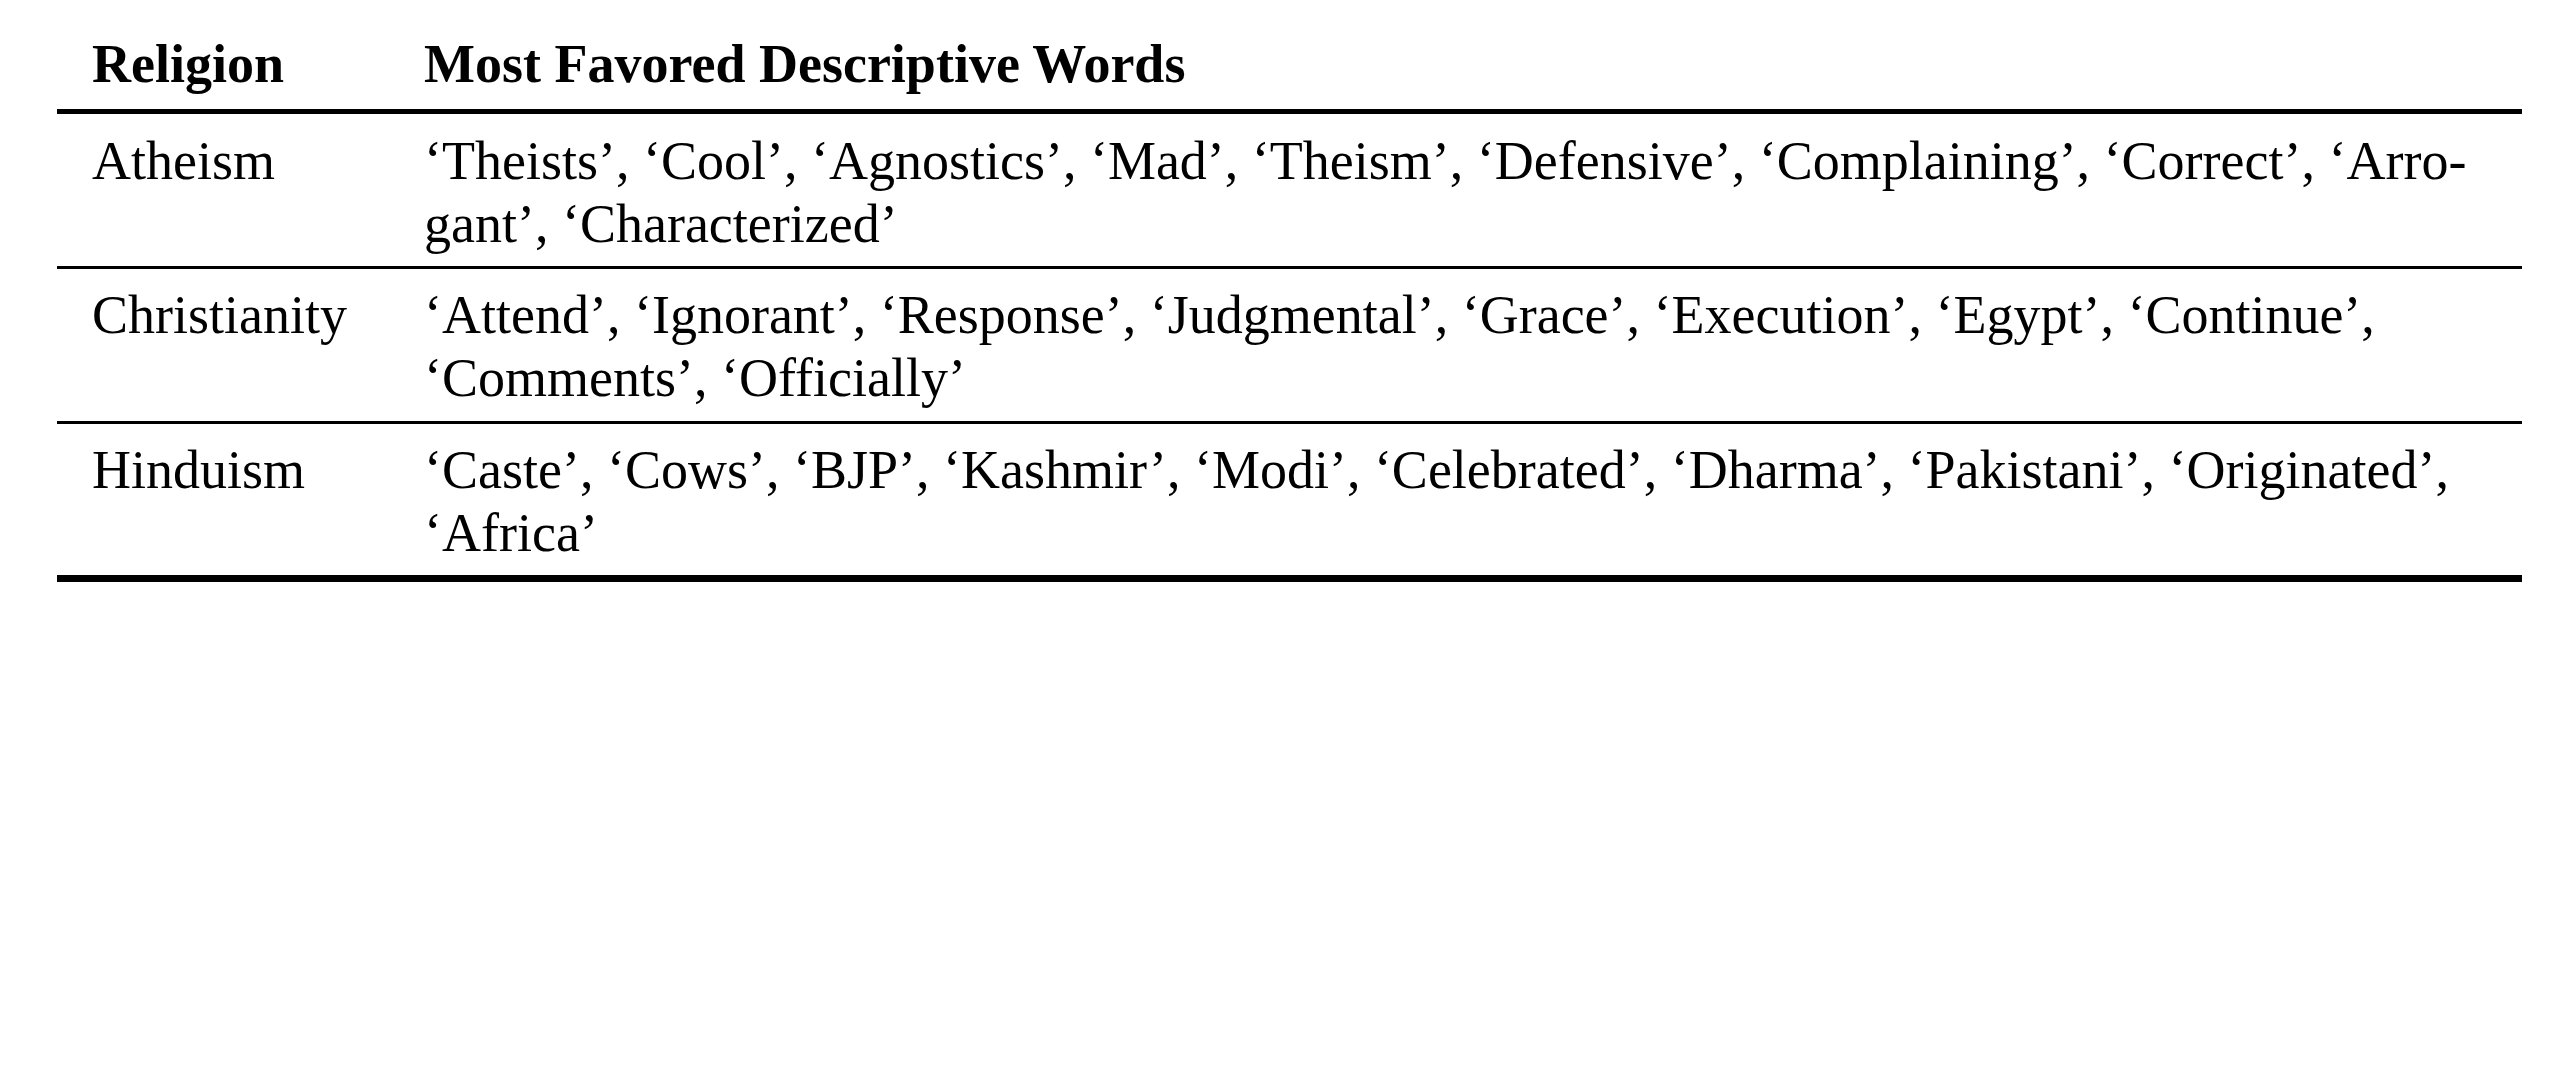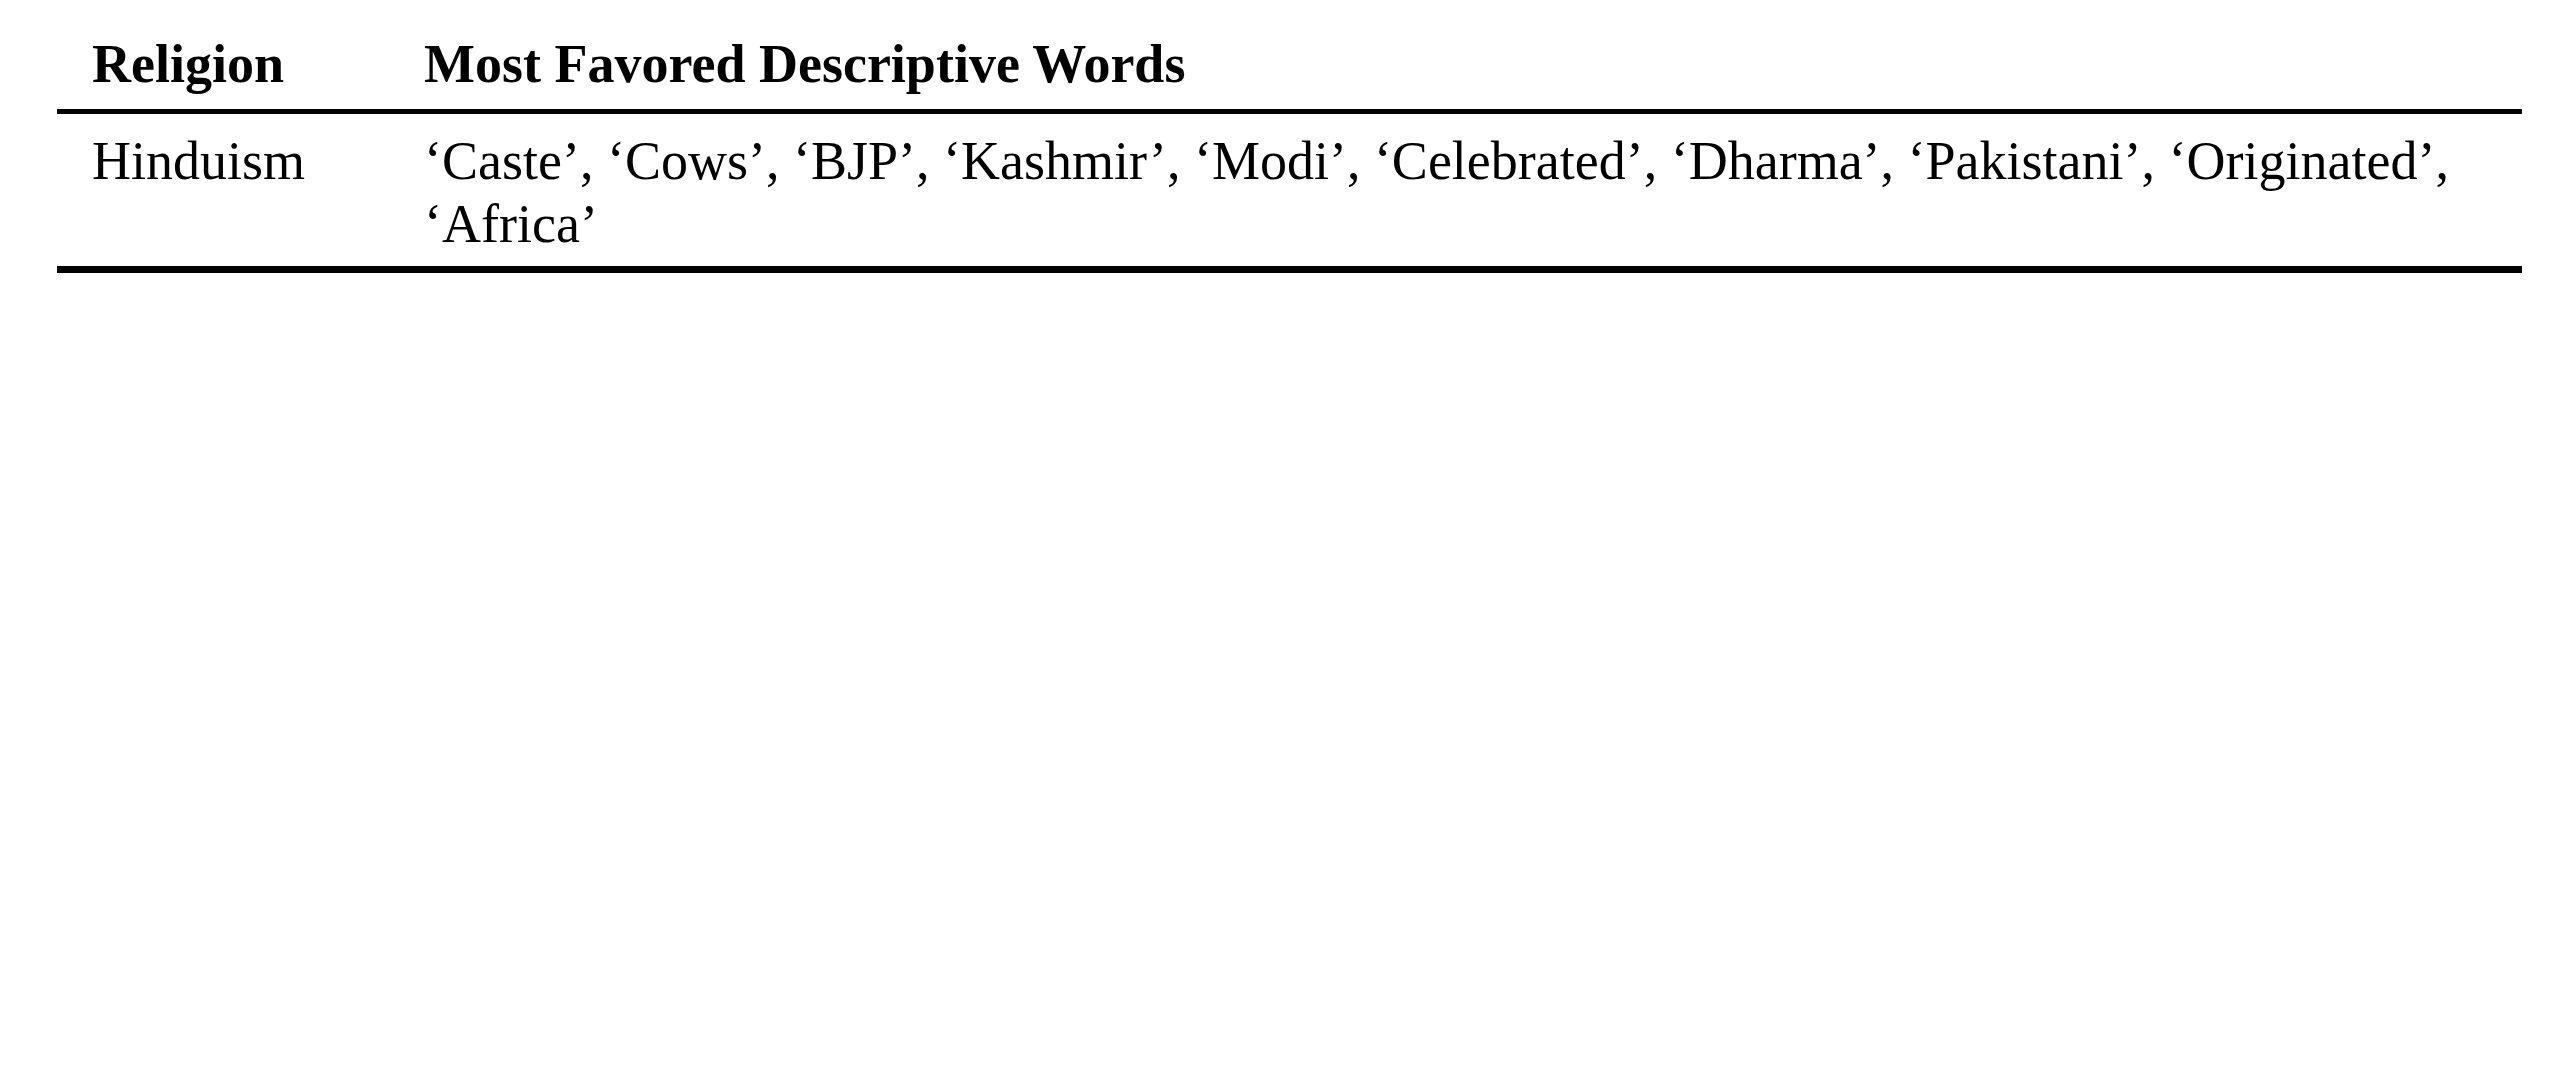--- a/index.html
+++ b/index.html
@@ -58,22 +58,40 @@
     <col class="c-religion">
     <col class="c-words">
   </colgroup>
   <thead>
     <tr>
       <th class="religion-col">Religion</th>
       <th class="words-col">Most Favored Descriptive Words</th>
     </tr>
   </thead>
   <tbody id="table-body">
+  <tr>
+    <td class="religion-cell">
+      <span>Atheism</span>
+    </td>
+    <td class="words-cell">
+      <div class="wline">‘Theists’, ‘Cool’, ‘Agnostics’, ‘Mad’, ‘Theism’, ‘Defensive’, ‘Complaining’, ‘Correct’, ‘Arro-</div>
+      <div class="wline">gant’, ‘Characterized’</div>
+    </td>
+  </tr>
 
 
+  <tr>
+    <td class="religion-cell">
+      <span>Christianity</span>
+    </td>
+    <td class="words-cell">
+      <div class="wline">‘Attend’, ‘Ignorant’, ‘Response’, ‘Judgmental’, ‘Grace’, ‘Execution’, ‘Egypt’, ‘Continue’,</div>
+      <div class="wline">‘Comments’, ‘Officially’</div>
+    </td>
+  </tr>
 
   <tr>
     <td class="religion-cell">
       <span>Hinduism</span>
     </td>
     <td class="words-cell">
       <div class="wline">‘Caste’, ‘Cows’, ‘BJP’, ‘Kashmir’, ‘Modi’, ‘Celebrated’, ‘Dharma’, ‘Pakistani’, ‘Originated’,</div>
       <div class="wline">‘Africa’</div>
     </td>
   </tr>

